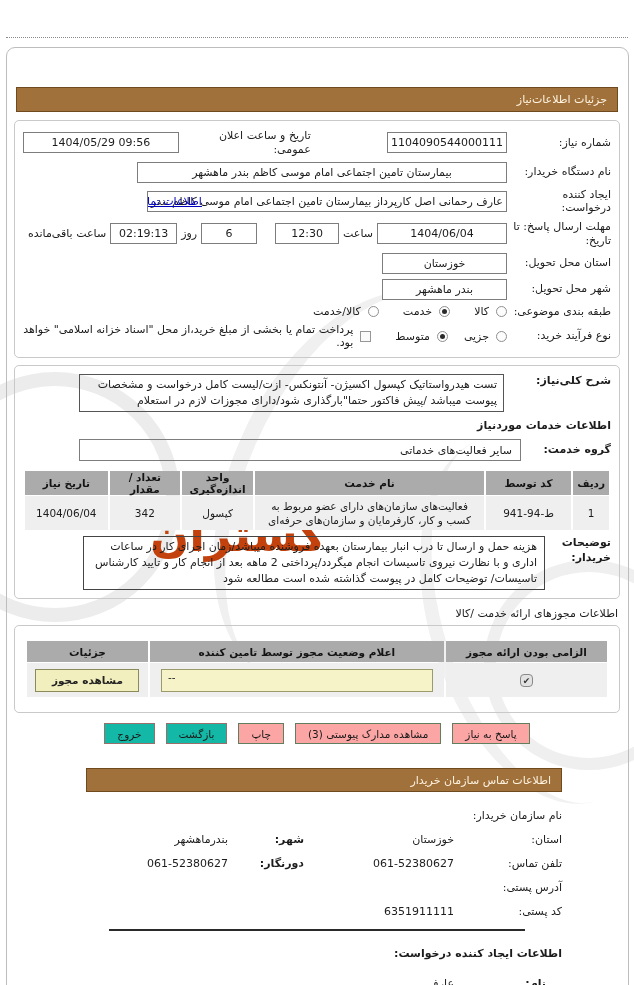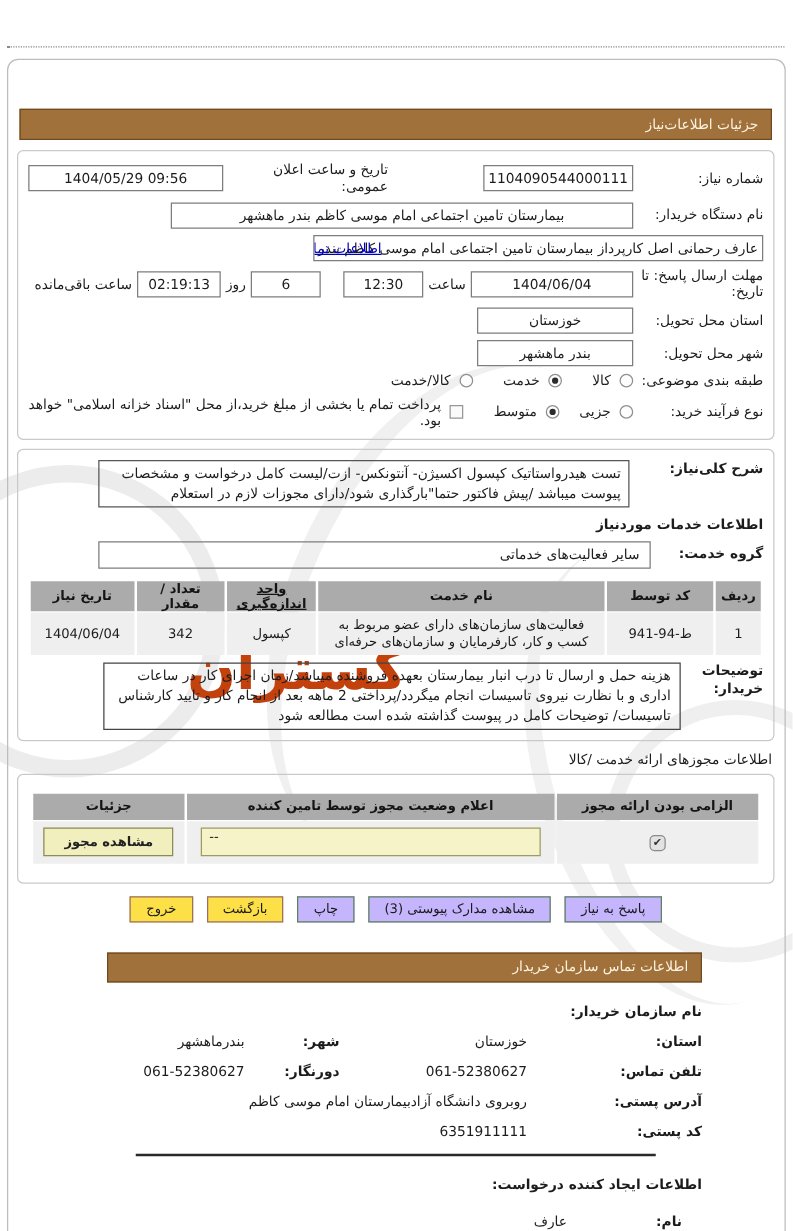--- a/index.html
+++ b/index.html
@@ -58,41 +58,41 @@
   .descbox { width:425px; border:1px solid #555; padding:2px 6px; text-align:right; line-height:1.45; }
   .notesbox { width:462px; border:1px solid #444; padding:2px 7px; text-align:right; line-height:1.45; }
   .sectitle { font-weight:bold; margin:3px 0 7px 0; }
   .groupbox { width:442px; height:22px; border:1px solid #7d7d7d; display:flex; align-items:center;
               justify-content:flex-start; padding:0 8px; }
 
   table { border-collapse:separate; border-spacing:2px 1px; width:100%; }
   th { background:#ababab; color:#141414; font-size:10.5px; font-weight:bold; height:21px; padding:0 3px; }
   td { background:#efefef; text-align:center; font-size:10.5px; padding:3px 4px; line-height:1.35; }
   .svc-table { margin-bottom:5px; }
-  .c-idx{width:36px;} .c-code{width:88px;} .c-name{width:246px;} .c-unit{width:72px;text-decoration:underline;} .c-qty{width:74px;} .c-date{width:84px;}
+  .c-idx{width:36px;} .c-code{width:88px;} .c-name{width:246px;} .c-unit{width:72px;} .c-qty{width:74px;} .c-date{width:84px;}
 
   .lic-panel { padding:14px 10px; margin-top:5px; }
   .l-req{width:160px;} .l-status{width:292px;} .l-det{width:120px;}
   .lic-row td { height:34px; }
   .lic-chk { display:inline-block; width:13px; height:13px; border:1px solid #8a8a8a; border-radius:4px;
              background:#e2e2e2; line-height:12px; font-size:9px; color:#333; }
   .lic-chk.on::after { content:"✔"; }
   .yellow-input { width:272px; height:23px; background:#f6f3c8; border:1px solid #9a9a6a;
                   text-align:left; padding:1px 6px; line-height:1.2; direction:ltr; }
   .yellow-btn { width:104px; height:23px; background:#f2efbe; border:1px solid #8a8a5a;
                 font-family:inherit; font-size:10.5px; font-weight:bold; color:#222; cursor:pointer; }
 
   .btnrow { display:flex; justify-content:center; gap:11px; margin:10px 0 0 0; }
   .btn { height:21px; padding:1px 12px; font-family:inherit; font-size:10.5px; color:#1a1a1a; cursor:pointer; }
-  .btn.green { background:#c4b5fd; border:1px solid #5f7f5f; }
-  .btn.pink  { background:#fde047; border:1px solid #9a6f6a; }
+  .btn.green { background:#fca5a5; border:1px solid #5f7f5f; }
+  .btn.pink  { background:#14b8a6; border:1px solid #9a6f6a; }
 
   .contact-block { margin-top:17px; }
   .crow { display:flex; margin-bottom:11px; padding-right:58px; align-items:baseline; }
-  .clabel { width:108px; font-weight:bold; flex-shrink:0;margin-left:32px; }
+  .clabel { width:108px; font-weight:normal; flex-shrink:0; }
   .cval1 { width:150px; }
   .clabel2 { width:76px; font-weight:bold; flex-shrink:0; }
   .sep { border:none; border-top:2px solid #2a2a2a; margin:6px 95px 16px 95px; }
   .krow { display:flex; padding-right:74px; margin-bottom:12px; align-items:baseline; }
   .klabel { width:92px; font-weight:bold; flex-shrink:0; }
   .ktitle { padding-right:58px; font-weight:bold; margin-bottom:17px; }
 </style>
 </head>
 <body>
 
@@ -116,20 +116,21 @@
       <span class="lab">شماره نیاز:</span>
       <span class="box w125">1104090544000111</span>
       <span class="lab gap75" style="width:128px">تاریخ و ساعت اعلان عمومی:</span>
       <span class="box w140">09:56 1404/05/29</span>
     </div>
     <div class="frow">
       <span class="lab">نام دستگاه خریدار:</span>
       <span class="box wide">بیمارستان تامین اجتماعی امام موسی کاظم بندر ماهشهر</span>
     </div>
     <div class="frow">
+      <span class="lab">ایجاد کننده درخواست:</span>
       <span class="box creator">
         <span>عارف رحمانی اصل کارپرداز بیمارستان تامین اجتماعی امام موسی کاظم بندر</span>
         <a href="#" class="link">اطلاعات تماس خریدار</a>
       </span>
     </div>
     <div class="frow">
       <span class="lab">مهلت ارسال پاسخ: تا تاریخ:</span>
       <span class="box t130">1404/06/04</span>
       <span>ساعت</span>
       <span class="box t68">12:30</span>
@@ -250,21 +251,20 @@
       <span>بندرماهشهر</span>
     </div>
     <div class="crow">
       <span class="clabel">تلفن تماس:</span>
       <span class="cval1">061-52380627</span>
       <span class="clabel2">دورنگار:</span>
       <span>061-52380627</span>
     </div>
     <div class="crow">
       <span class="clabel">آدرس پستی:</span>
-      <span>روبروی دانشگاه آزادبیمارستان امام موسی کاظم</span>
     </div>
     <div class="crow">
       <span class="clabel">کد پستی:</span>
       <span>6351911111</span>
     </div>
   </div>
 
   <hr class="sep">
 
   <div class="ktitle">اطلاعات ایجاد کننده درخواست:</div>

